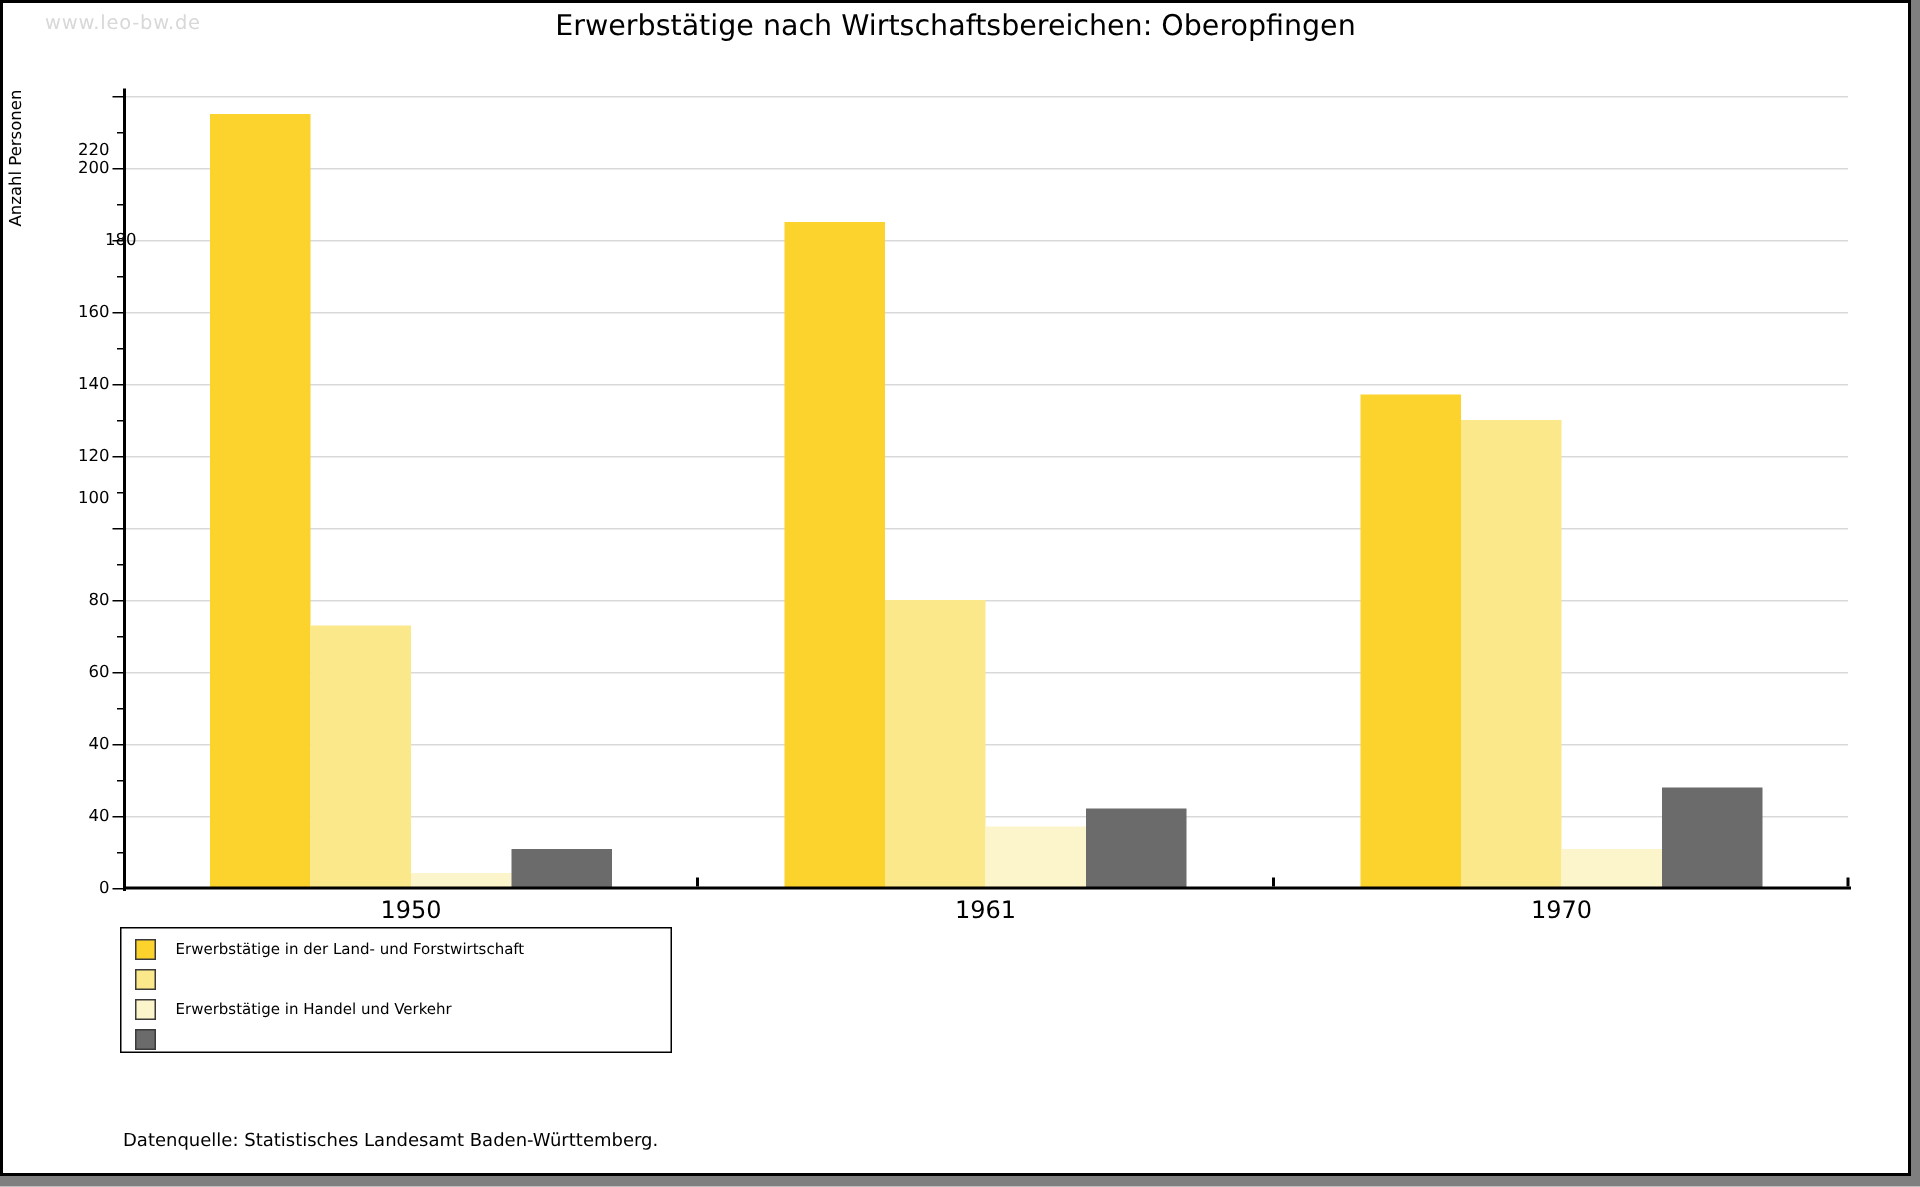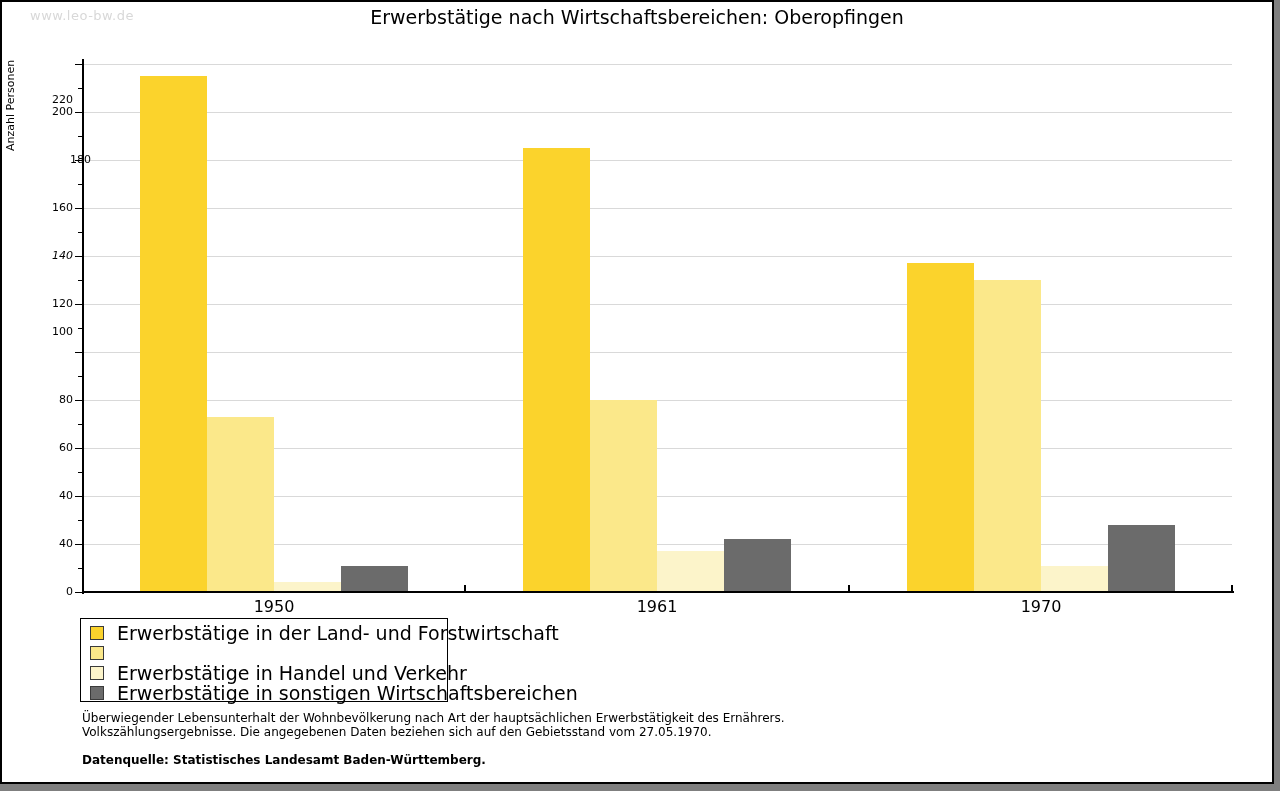--- a/index.html
+++ b/index.html
@@ -54,25 +54,25 @@
     padding-top:4px;
   }
   .legend-item{
     display:flex;align-items:center;height:20px;padding-left:9px;
   }
   .legend-swatch{
     width:12px;height:12px;border:1px solid #3a3a3a;box-sizing:content-box;
     flex:0 0 auto;
   }
   .legend-label{
-    margin-left:13px;font-size:19px;color:#000;white-space:nowrap;
+    margin-left:13px;font-size:10px;color:#000;white-space:nowrap;
   }
   .notes{position:absolute;left:80px;top:709px;width:900px;}
   .note-line{font-size:12px;color:#000;line-height:14px;}
-  .source-line{position:absolute;left:80px;top:751px;font-size:12px;color:#000;font-weight:bold;}
+  .source-line{position:absolute;left:80px;top:751px;font-size:12px;color:#000;}
 </style>
 </head>
 <body>
 
 <div class="page">
   <div class="watermark">www.leo-bw.de</div>
   <div class="chart-title">Erwerbstätige nach Wirtschaftsbereichen: Oberopfingen</div>
   <div class="y-axis-title">Anzahl Personen</div>
 
   <div class="plot" id="plot">
@@ -112,21 +112,21 @@
       <div class="ytick-label" style="left: 31px; top: 488px;">40</div>
       <div class="ytick" style="left: 73px; top: 446px; width: 7px;"></div>
       <div class="ytick-label" style="left: 31px; top: 440px;">60</div>
       <div class="ytick" style="left: 73px; top: 398px; width: 7px;"></div>
       <div class="ytick-label" style="left: 31px; top: 392px;">80</div>
       <div class="ytick" style="left: 73px; top: 350px; width: 7px;"></div>
       <div class="ytick-label" style="left: 31px; top: 324px;">100</div>
       <div class="ytick" style="left: 73px; top: 302px; width: 7px;"></div>
       <div class="ytick-label" style="left: 31px; top: 296px;">120</div>
       <div class="ytick" style="left: 73px; top: 254px; width: 7px;"></div>
-      <div class="ytick-label" style="left: 31px; top: 248px; font-style: italic;">140</div>
+      <div class="ytick-label" style="left: 31px; top: 248px;">140</div>
       <div class="ytick" style="left: 73px; top: 206px; width: 7px;"></div>
       <div class="ytick-label" style="left: 31px; top: 200px;">160</div>
       <div class="ytick" style="left: 73px; top: 158px; width: 7px;"></div>
       <div class="ytick-label" style="left: 49px; top: 152px;">180</div>
       <div class="ytick" style="left: 73px; top: 110px; width: 7px;"></div>
       <div class="ytick-label" style="left: 31px; top: 104px;">200</div>
       <div class="ytick" style="left: 73px; top: 62px; width: 7px;"></div>
       <div class="ytick-label" style="left: 31px; top: 56px; margin-top: 36px;">220</div>
       <div class="ytick minor" style="left: 76px; top: 566px; width: 4px;"></div>
       <div class="ytick minor" style="left: 76px; top: 518px; width: 4px;"></div>
@@ -151,22 +151,17 @@
       </div>
       <div class="legend-item">
         <span class="legend-swatch" style="background: rgb(251, 232, 138);"></span>
       </div>
       <div class="legend-item">
         <span class="legend-swatch" style="background: rgb(252, 244, 202);"></span>
         <span class="legend-label">Erwerbstätige in Handel und Verkehr</span>
       </div>
       <div class="legend-item">
         <span class="legend-swatch" style="background: rgb(107, 107, 107);"></span>
-        <span class="legend-label">Erwerbstätige in sonstigen Wirtschaftsbereichen</span>
       </div>
     </div>
 
-  <div class="notes">
-    <div class="note-line">Überwiegender Lebensunterhalt der Wohnbevölkerung nach Art der hauptsächlichen Erwerbstätigkeit des Ernährers.</div>
-    <div class="note-line">Volkszählungsergebnisse. Die angegebenen Daten beziehen sich auf den Gebietsstand vom 27.05.1970.</div>
-  </div>
   <div class="source-line">Datenquelle: Statistisches Landesamt Baden-Württemberg.</div>
 </div>
 
 </body></html>

